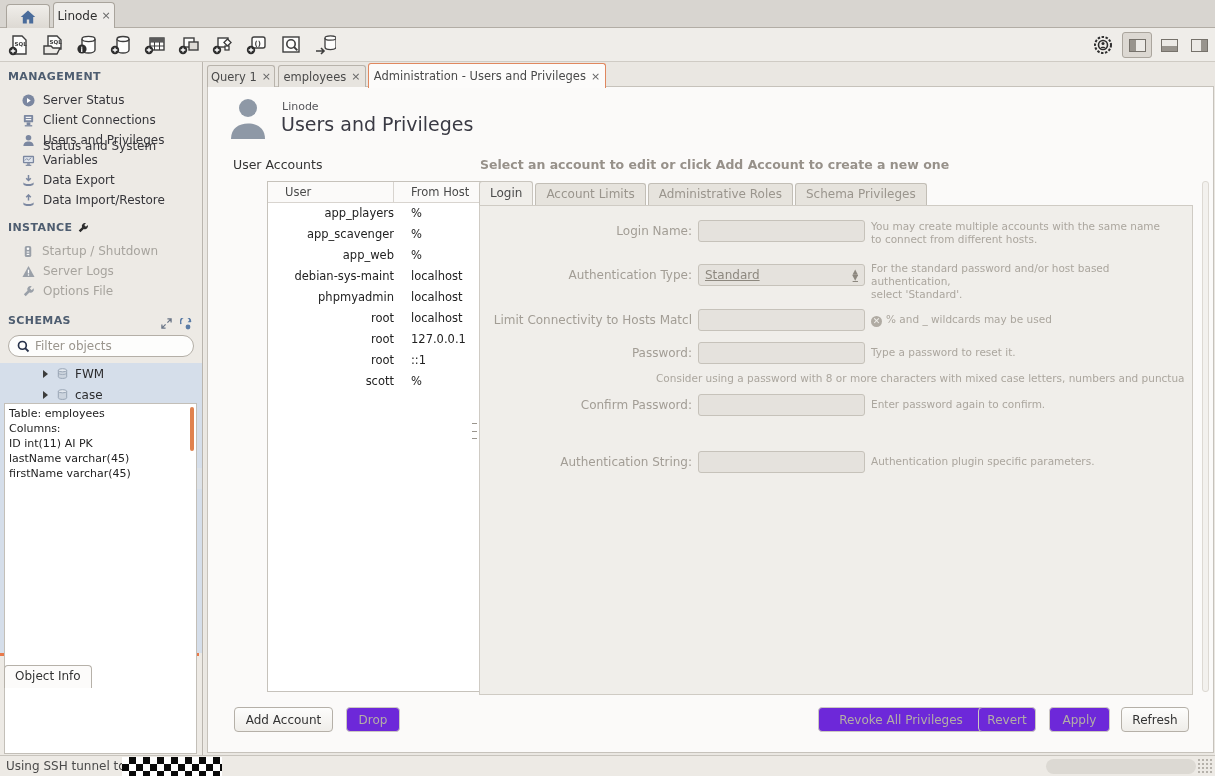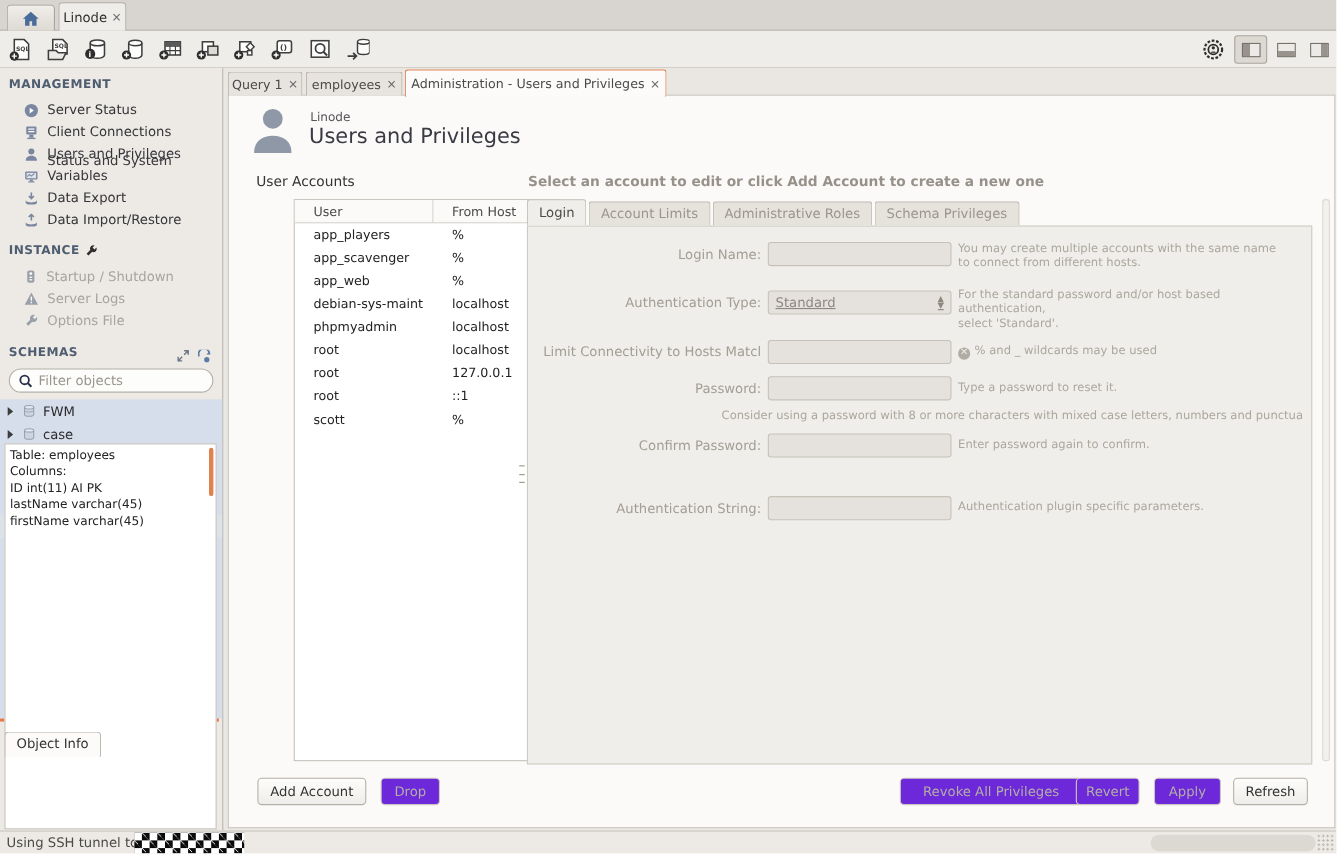--- a/index.html
+++ b/index.html
@@ -30,21 +30,21 @@
   .side-item { height:20px; display:flex; align-items:flex-end; gap:8px; padding-left:22px; font-size:12px; color:#35353a; }
   .side-item.disabled { color:#a7a49e; }
   .side-item svg { flex:0 0 auto; }
   .schemas-head { position:relative; }
   .schemas-head .hicons { position:absolute; right:10px; top:7px; display:flex; gap:8px; }
   .filter-box { margin:4px 8px 6px 8px; height:22px; background:#fdfdfc; border:1px solid #b4afa7; border-radius:11px;
     display:flex; align-items:center; padding:0 8px; gap:5px; }
   .filter-box input { border:none; outline:none; background:transparent; font-size:12px; color:#444; width:140px; font-family:inherit; }
   .filter-box input::placeholder { color:#9a958d; }
   .tree { background:#d5deea; height:290px; overflow:hidden; position:relative; }
-  .tree-row { height:21px; display:flex; align-items:center; font-size:12px; color:#2c2c2e; position:relative; }
+  .tree-row { height:21px; display:flex; align-items:center; font-size:12px; color:#2c2c2e; position:relative;margin-left:36px; }
   .tree-row.selected { background:#dde2e8; }
   .tree-row.bold { font-weight:bold; }
   .arrow { width:0; height:0; position:absolute; }
   .arrow.right { border-left:5px solid #3c3c3c; border-top:4px solid transparent; border-bottom:4px solid transparent; }
   .arrow.down  { border-top:5px solid #3c3c3c; border-left:4px solid transparent; border-right:4px solid transparent; }
   .tree-ic { position:absolute; }
   .tree-label { position:absolute; }
   .orange-bar { height:3px; background:#e8794a; margin-right:3px; }
   .h-grip { height:6px; display:flex; align-items:center; justify-content:center; color:#9a958d; font-size:9px; letter-spacing:1px; }
 
@@ -67,21 +67,21 @@
   .hdr-sub { position:absolute; left:74px; top:13px; font-size:11px; color:#55555a; }
   .hdr-title { position:absolute; left:73px; top:26px; font-size:19px; color:#3a3a44; }
   .accounts-title { position:absolute; left:25px; top:70px; font-size:12.5px; color:#333; }
   .accounts-hint { position:absolute; left:272px; top:70px; font-size:12.5px; font-weight:bold; color:#97918a; }
 
   .utable { position:absolute; left:23px; top:94px; width:240px; bottom:60px; background:#fff; border:1px solid #c6c2bb; font-size:11.5px;margin-left:36px; }
   .utable .thead { display:flex; height:21px; border-bottom:1px solid #d8d4cf; color:#4a4a4a; background:#fbfaf9; }
   .utable .th { padding:3px 0 0 17px; }
   .utable .th:first-child { width:126px; border-right:1px solid #d8d4cf; }
   .utable .tr { display:flex; height:21px; color:#222; }
-  .utable .td { padding:3px 0 0 17px; overflow:hidden; white-space:nowrap; }
+  .utable .td { padding:3px 0 0 17px; overflow:hidden; white-space:nowrap;text-align:right; }
   .utable .td:first-child { width:126px; flex:0 0 126px; }
 
   .form-tabs { position:absolute; left:271px; top:94px; height:24px; display:flex; gap:2px; z-index:2; }
   .ftab { border:1px solid #c2beb6; border-bottom:none; border-radius:3px 3px 0 0; font-size:12px; padding:4px 10px 0 10px; height:24px; }
   .ftab.active { background:#f0eeea; color:#4c4c4c; border-color:#c9c5be; }
   .ftab.inactive { background:#e6e3dd; color:#9a958d; height:22px; margin-top:2px; padding-top:3px; }
 
   .form-panel { position:absolute; left:271px; top:118px; width:714px; height:490px; background:#f0eeea; border:1px solid #cfcbc4; overflow:hidden; }
   .frow-label { position:absolute; width:212px; text-align:right; font-size:12px; color:#a29d95; line-height:22px; white-space:nowrap; overflow:hidden; }
   .finput { position:absolute; left:218px; width:167px; height:22px; background:#e5e2dd; border:1px solid #c6c2ba; border-radius:3px; }

